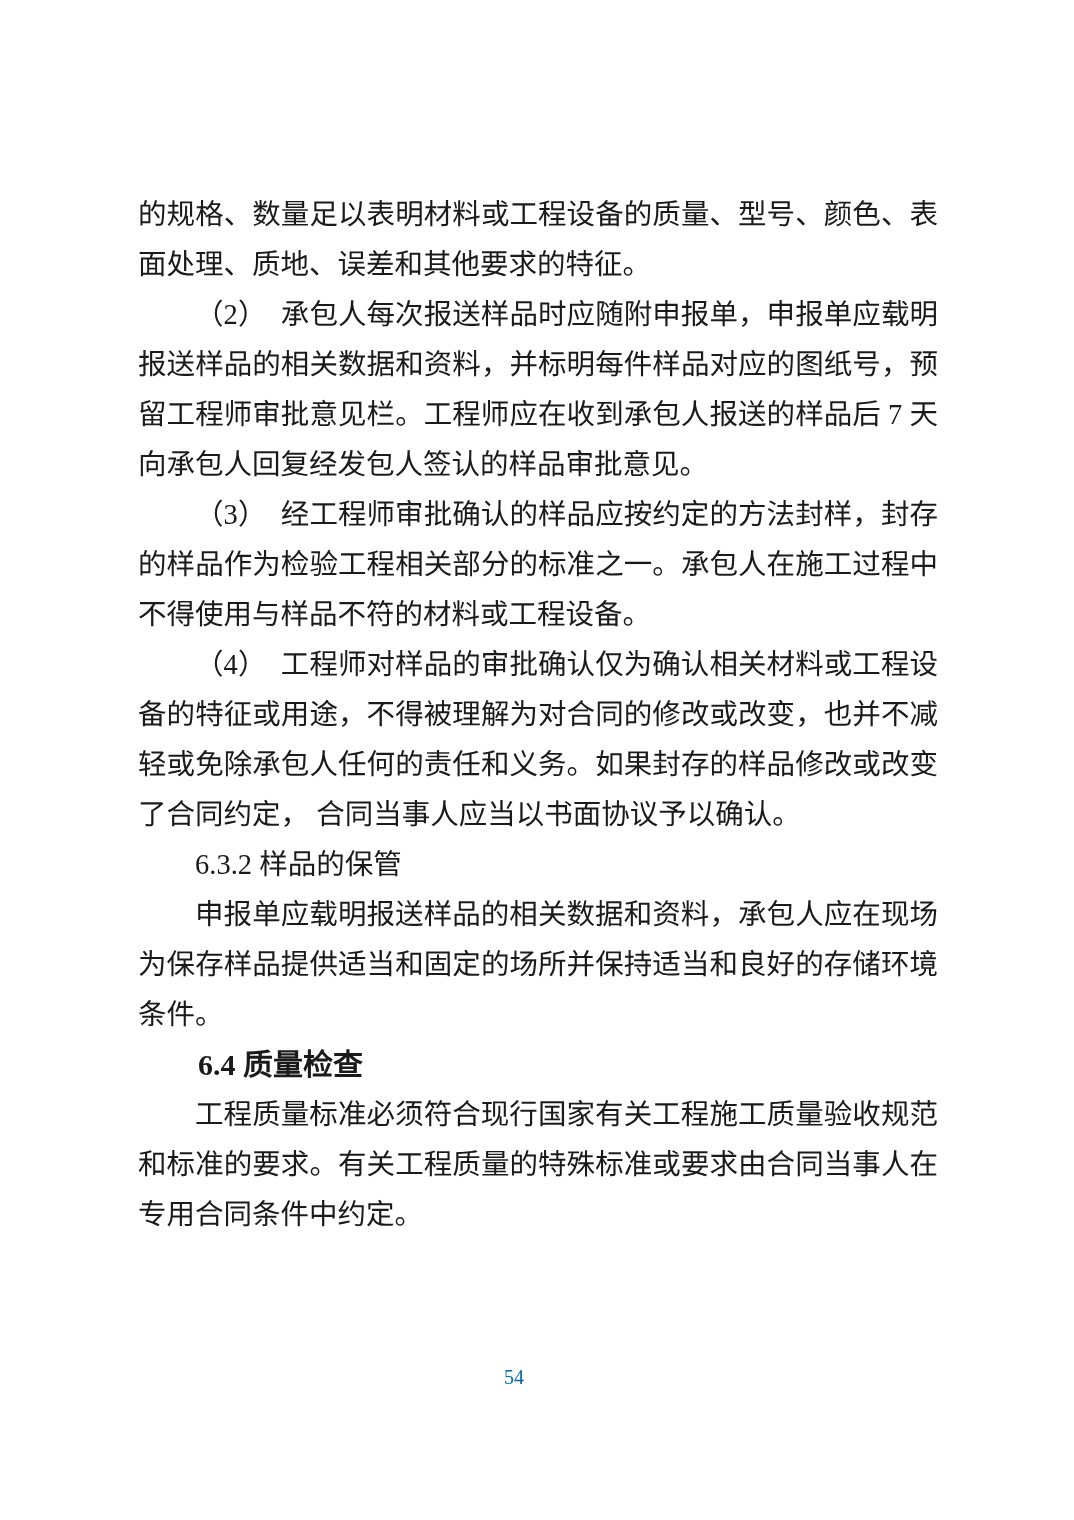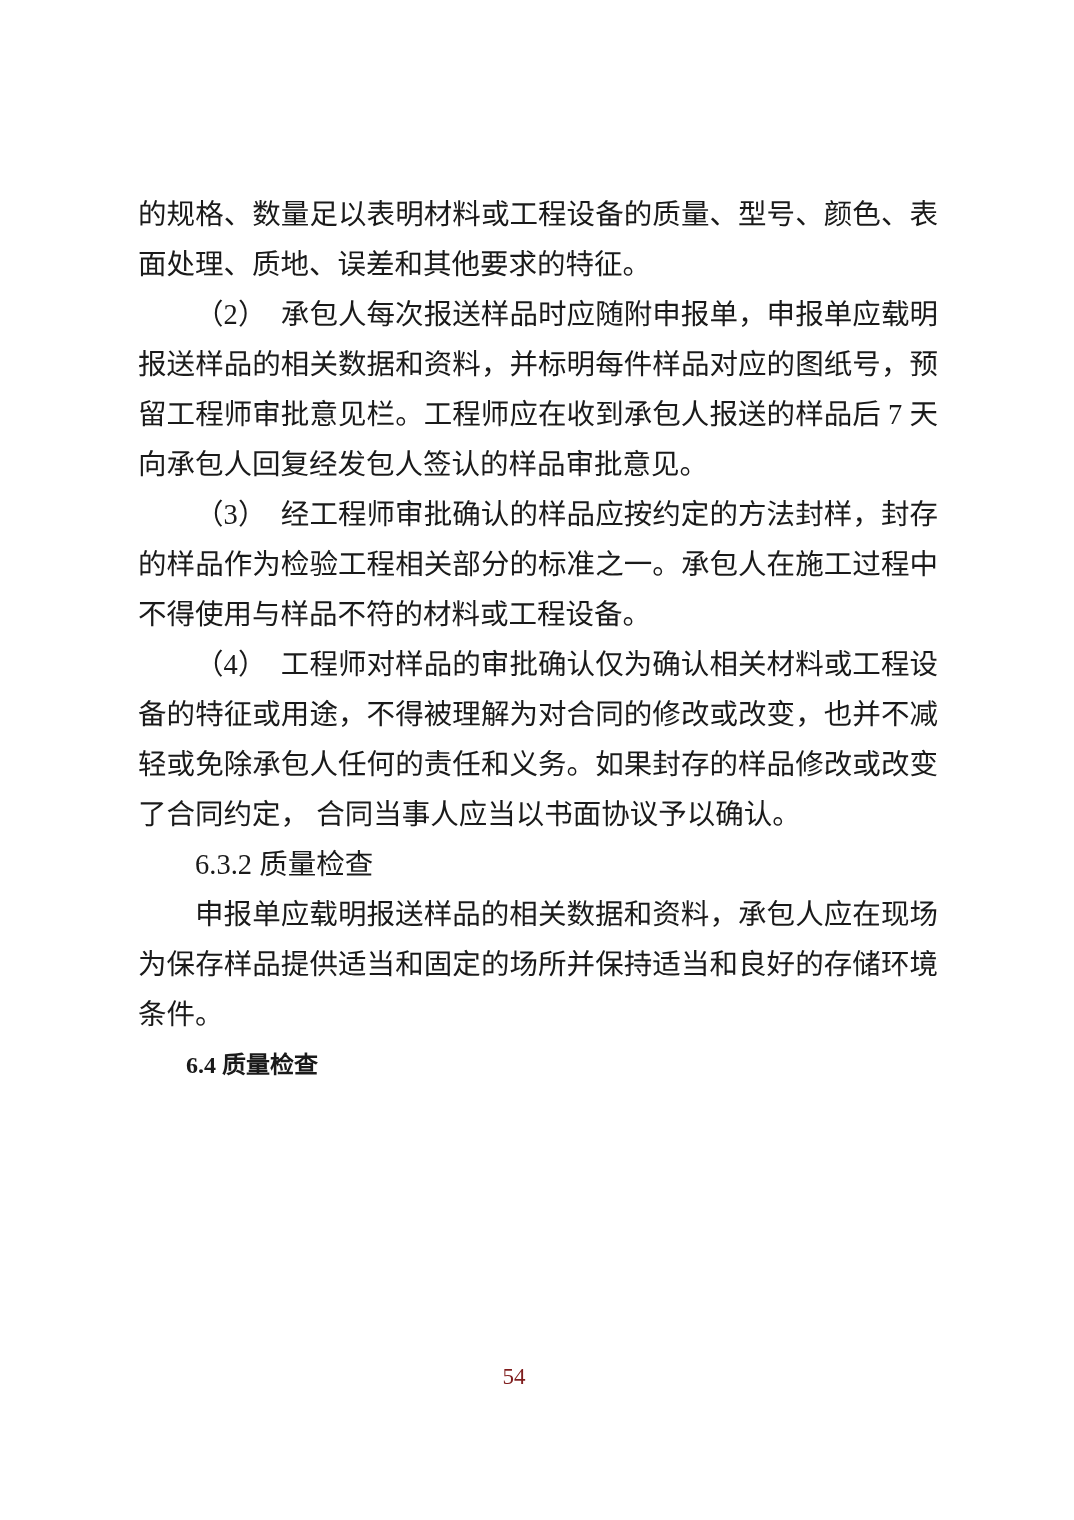--- a/index.html
+++ b/index.html
@@ -31,50 +31,51 @@
   .para {
     margin: 0;
     text-indent: 2em;
   }
   .para.noindent {
     text-indent: 0;
   }
   .h2 {
     margin: 0;
     font-weight: bold;
-    font-size: 24px;
+    font-size: 30px;
     line-height: 50px;
     text-indent: 2em;
   }
   .h3 {
     margin: 0;
     font-weight: normal;
     font-size: 28.5px;
     line-height: 50px;
     text-indent: 2em;
   }
   .footer {
     position: absolute;
     left: 0;
     top: 1364px;
     width: 100%;
     text-align: center;
-    font-size: 23px;
+    font-size: 20px;
     line-height: 26px;
-    color: #7f1d1d;
+    color: #0369a1;
   }
 </style>
 </head>
 <body>
 
 <div class="page">
   <div class="content">
     <p class="para noindent">的规格、数量足以表明材料或工程设备的质量、型号、颜色、表面处理、质地、误差和其他要求的特征。</p>
     <p class="para">（2）　承包人每次报送样品时应随附申报单，申报单应载明报送样品的相关数据和资料，并标明每件样品对应的图纸号，预留工程师审批意见栏。工程师应在收到承包人报送的样品后 7 天向承包人回复经发包人签认的样品审批意见。</p>
     <p class="para">（3）　经工程师审批确认的样品应按约定的方法封样，封存的样品作为检验工程相关部分的标准之一。承包人在施工过程中不得使用与样品不符的材料或工程设备。</p>
     <p class="para">（4）　工程师对样品的审批确认仅为确认相关材料或工程设备的特征或用途，不得被理解为对合同的修改或改变，也并不减轻或免除承包人任何的责任和义务。如果封存的样品修改或改变了合同约定， 合同当事人应当以书面协议予以确认。</p>
-    <p class="h3">6.3.2 质量检查</p>
+    <p class="h3">6.3.2 样品的保管</p>
     <p class="para">申报单应载明报送样品的相关数据和资料，承包人应在现场为保存样品提供适当和固定的场所并保持适当和良好的存储环境条件。</p>
     <p class="h2">6.4 质量检查</p>
+    <p class="para">工程质量标准必须符合现行国家有关工程施工质量验收规范和标准的要求。有关工程质量的特殊标准或要求由合同当事人在专用合同条件中约定。</p>
   </div>
 
   <div class="footer">54</div>
 </div>
 
 </body></html>

